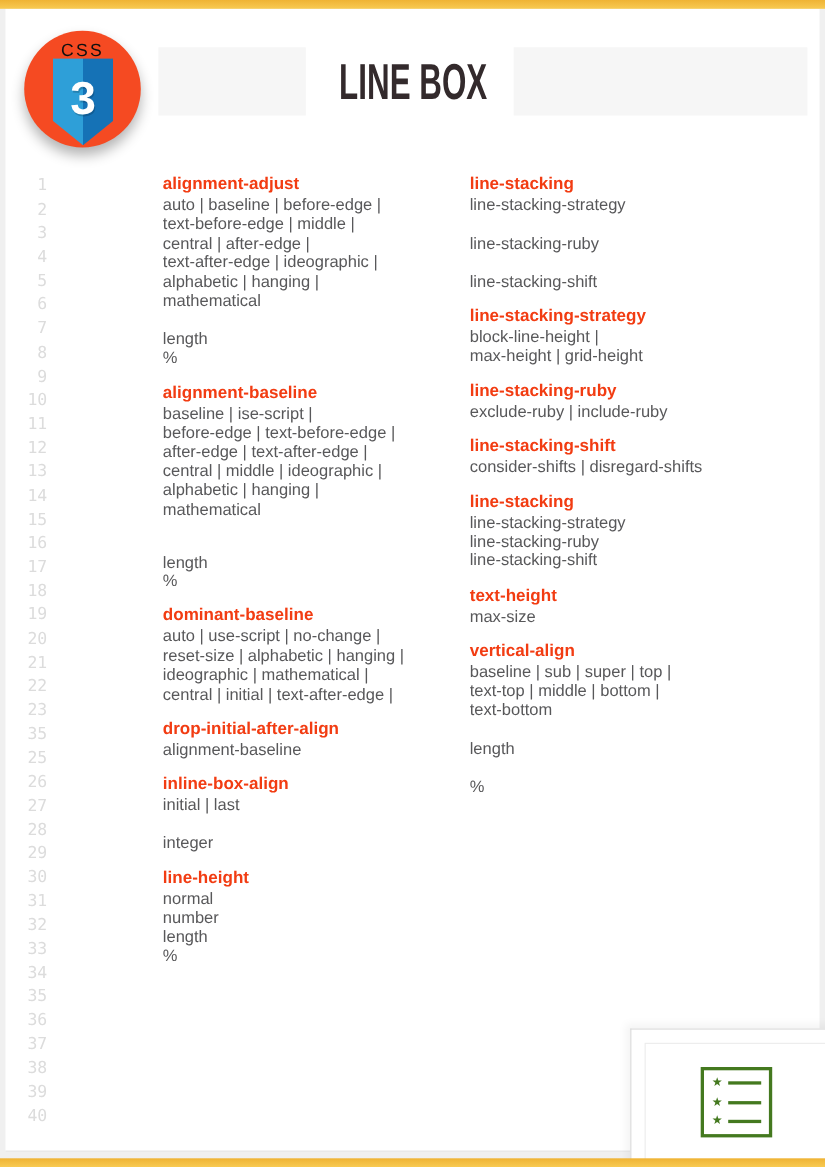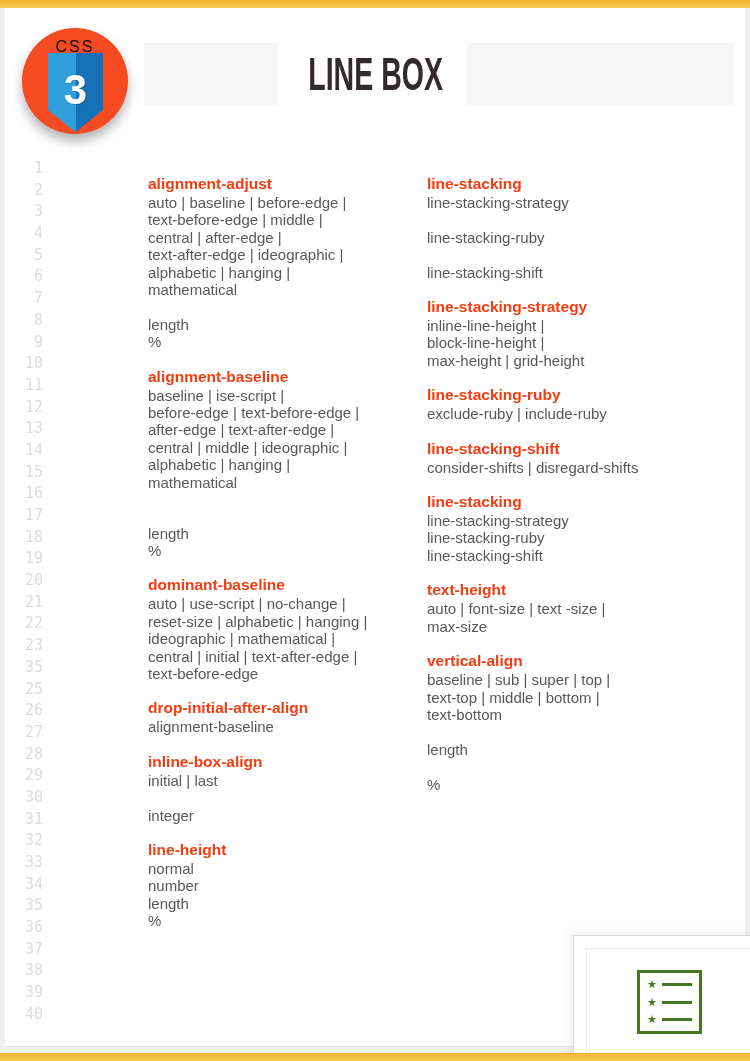--- a/index.html
+++ b/index.html
@@ -69,21 +69,21 @@
   .gutter{
     position:absolute;left:0;top:150px;width:38px;text-align:right;
     color:var(--line-number);font-family:"DejaVu Sans Mono",monospace;font-size:15px;
   }
   .ln{height:21.7px;line-height:21.7px;}
 
   
   .col{position:absolute;top:150px;color:var(--body-text);font-size:15px;}
   .col-left{left:143px;width:278px;}
   .col-right{left:422px;width:305px;}
-  .block{margin:16px 0 13px 0;}
+  .block{margin:0 0 13px 0;}
   .prop{margin:0;color:var(--accent);font-size:15.5px;line-height:20px;font-weight:700;}
   .val{line-height:17.4px;min-height:17.4px;}
 
   
   .next-card{
     position:absolute;left:573px;top:935px;width:190px;height:140px;background:#fff;
     border-left:1px solid #d9d9d9;border-top:1px solid #d9d9d9;
     box-shadow:-4px -4px 8px rgba(0,0,0,0.05);z-index:5;
   }
   .next-card-inner{
@@ -187,21 +187,20 @@
       <section class="block">
         <div class="val">length</div>
         <div class="val">%</div>
       </section>
       <section class="block">
         <h3 class="prop">dominant-baseline</h3>
         <div class="val">auto | use-script | no-change |</div>
         <div class="val">reset-size | alphabetic | hanging |</div>
         <div class="val">ideographic | mathematical |</div>
         <div class="val">central | initial | text-after-edge |</div>
-        <div class="val">text-before-edge</div>
       </section>
       <section class="block">
         <h3 class="prop">drop-initial-after-align</h3>
         <div class="val">alignment-baseline</div>
       </section>
       <section class="block">
         <h3 class="prop">inline-box-align</h3>
         <div class="val">initial | last</div>
         <div class="val">&nbsp;</div>
         <div class="val">integer</div>
@@ -218,41 +217,39 @@
       <section class="block">
         <h3 class="prop">line-stacking</h3>
         <div class="val">line-stacking-strategy</div>
         <div class="val">&nbsp;</div>
         <div class="val">line-stacking-ruby</div>
         <div class="val">&nbsp;</div>
         <div class="val">line-stacking-shift</div>
       </section>
       <section class="block">
         <h3 class="prop">line-stacking-strategy</h3>
-        <div class="val">inline-line-height |</div>
         <div class="val">block-line-height |</div>
         <div class="val">max-height | grid-height</div>
       </section>
       <section class="block">
         <h3 class="prop">line-stacking-ruby</h3>
         <div class="val">exclude-ruby | include-ruby</div>
       </section>
       <section class="block">
         <h3 class="prop">line-stacking-shift</h3>
         <div class="val">consider-shifts | disregard-shifts</div>
       </section>
       <section class="block">
         <h3 class="prop">line-stacking</h3>
         <div class="val">line-stacking-strategy</div>
         <div class="val">line-stacking-ruby</div>
         <div class="val">line-stacking-shift</div>
       </section>
       <section class="block">
         <h3 class="prop">text-height</h3>
-        <div class="val">auto | font-size | text -size |</div>
         <div class="val">max-size</div>
       </section>
       <section class="block">
         <h3 class="prop">vertical-align</h3>
         <div class="val">baseline | sub | super | top |</div>
         <div class="val">text-top | middle | bottom |</div>
         <div class="val">text-bottom</div>
         <div class="val">&nbsp;</div>
         <div class="val">length</div>
         <div class="val">&nbsp;</div>

